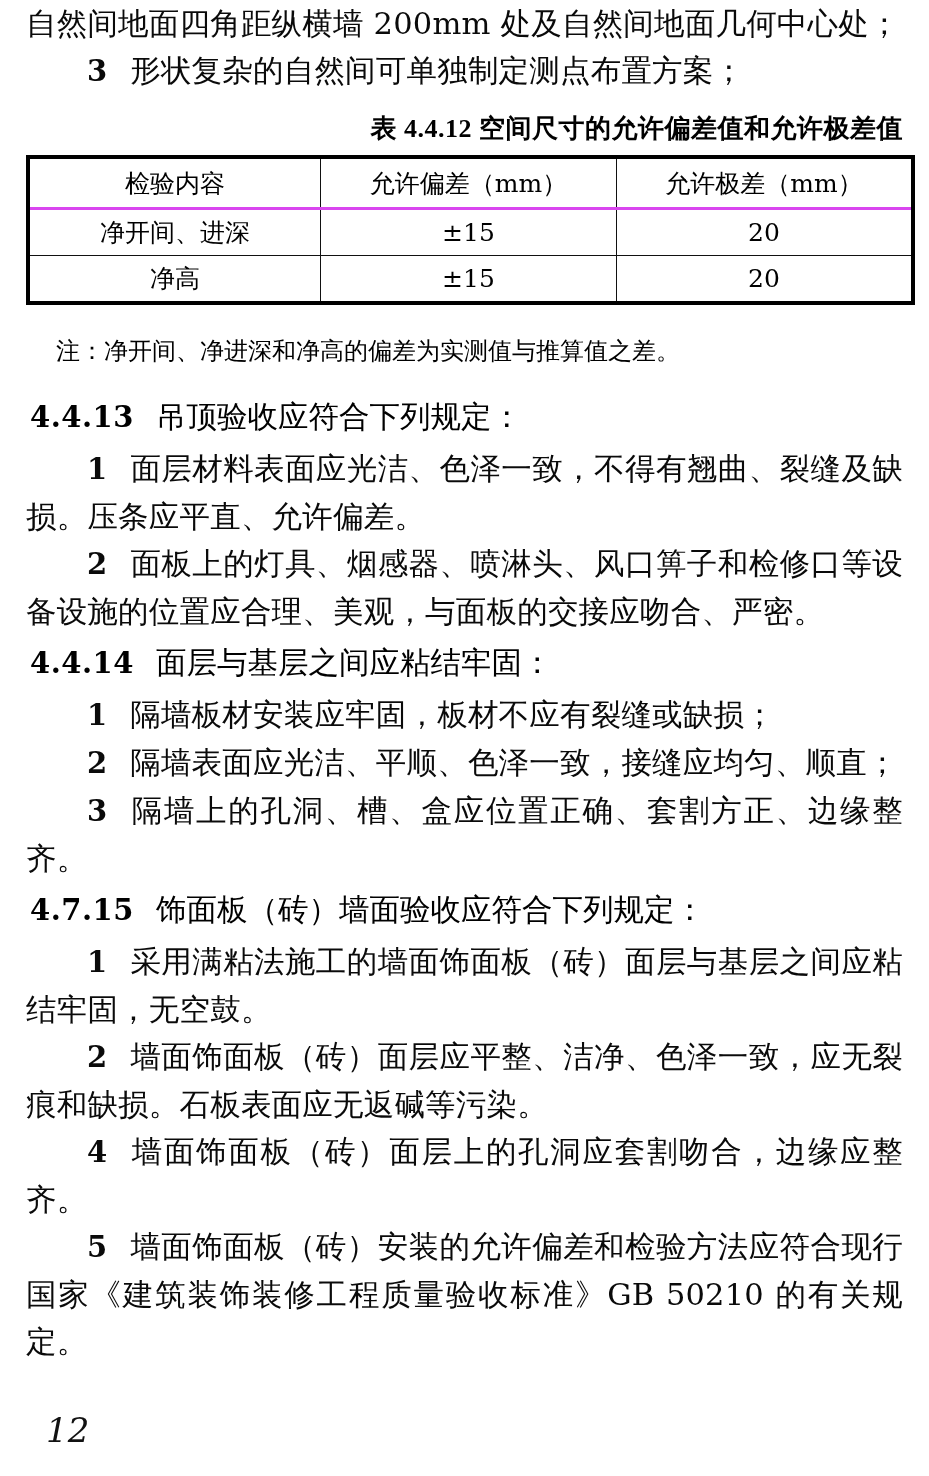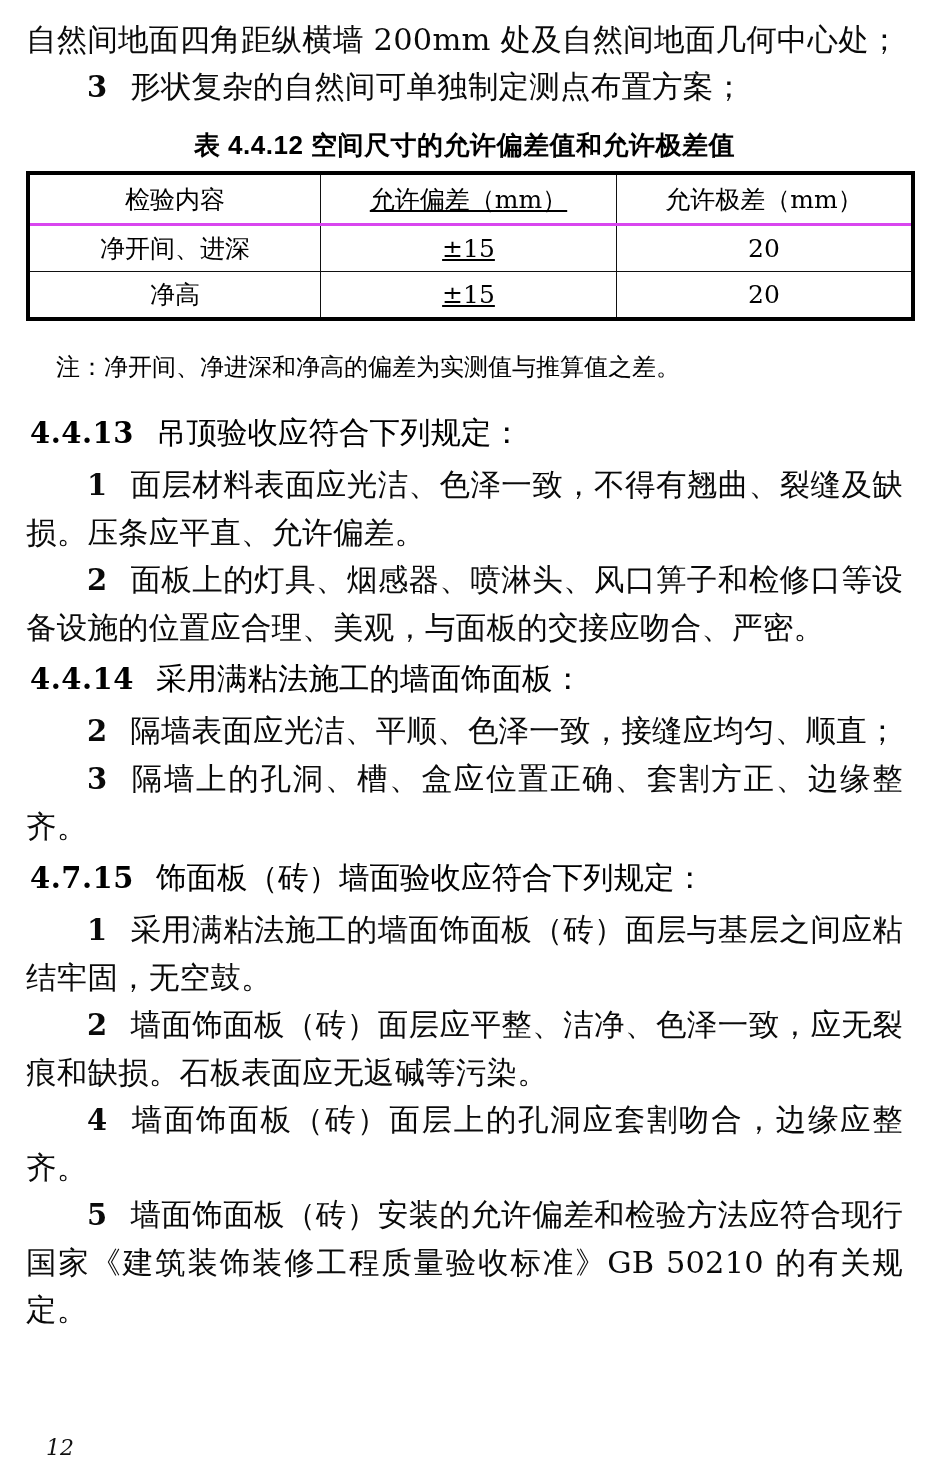--- a/index.html
+++ b/index.html
@@ -15,21 +15,21 @@
     font-family: "DejaVu Serif", "Liberation Serif", serif;
     color: #000000;
     overflow: hidden;
   }
 
   .page {
     position: relative;
     width: 929px;
     height: 1476px;
     box-sizing: border-box;
-    padding: 16px 26px;
+    padding: 0 26px;
   }
 
   
   .para {
     font-size: 30.5px;
     line-height: 47px;
     text-align: justify;
     text-justify: inter-ideograph;
     letter-spacing: 0.2px;
     margin: 0;
@@ -71,25 +71,25 @@
   .clause-gap {
     display: inline-block;
     width: 22px;
   }
 
   
   .table-block {
     margin: 14px 0 0 0;
   }
   .table-caption {
-    text-align: center;
+    text-align: right;
     font-weight: bold;
     font-size: 26px;
     line-height: 40px;
-    font-family: Liberation Sans, sans-serif;
+    font-family: Liberation Serif, serif;
     letter-spacing: 0.5px;
     margin-bottom: 6px;
   }
   table.spec {
     border-collapse: collapse;
     width: 879px;
     margin: 0 auto;
     table-layout: fixed;
     border-top: 4px solid #000;
     border-bottom: 4px solid #000;
@@ -110,41 +110,41 @@
   table.spec tr td:last-child  { border-right: none; }
 
   table.spec tr.header-row td {
     height: 48px;
     border-bottom: 3px solid #d946ef;
   }
   table.spec tr.body-row-1 td {
     border-bottom: 1.5px solid #111;
   }
   .col-a { width: 290px; }
-  .col-b { width: 295px; text-decoration: underline; }
+  .col-b { width: 295px; }
   .col-c { width: 294px; }
 
   .note {
     font-size: 24px;
     line-height: 36px;
     margin: 28px 0 0 0;
     padding-left: 30px;
     font-family: "DejaVu Serif", "Liberation Serif", serif;
   }
 
   
   .sp-after-table { height: 20px; }
 
   
   .page-number {
     position: absolute;
     left: 46px;
-    bottom: 16px;
+    bottom: 26px;
     font-style: italic;
-    font-size: 22px;
+    font-size: 34px;
     font-family: "DejaVu Serif", "Liberation Serif", serif;
     color: #111;
   }
 </style>
 </head>
 <body>
 
 <div class="page">
 
   <p class="para cont">
@@ -186,21 +186,24 @@
     <span class="clause-num">4.4.13</span><span class="clause-gap"></span><span>吊顶验收应符合下列规定：</span>
   </p>
   <p class="para indent">
     <span class="item-num">1</span><span class="gap"></span><span>面层材料表面应光洁、色泽一致，不得有翘曲、裂缝及缺损。压条应平直、允许偏差。</span>
   </p>
   <p class="para indent">
     <span class="item-num">2</span><span class="gap"></span><span>面板上的灯具、烟感器、喷淋头、风口箅子和检修口等设备设施的位置应合理、美观，与面板的交接应吻合、严密。</span>
   </p>
 
   <p class="clause">
-    <span class="clause-num">4.4.14</span><span class="clause-gap"></span><span>采用满粘法施工的墙面饰面板：</span>
+    <span class="clause-num">4.4.14</span><span class="clause-gap"></span><span>面层与基层之间应粘结牢固：</span>
+  </p>
+  <p class="para indent">
+    <span class="item-num">1</span><span class="gap"></span><span>隔墙板材安装应牢固，板材不应有裂缝或缺损；</span>
   </p>
   <p class="para indent">
     <span class="item-num">2</span><span class="gap"></span><span>隔墙表面应光洁、平顺、色泽一致，接缝应均匀、顺直；</span>
   </p>
   <p class="para indent">
     <span class="item-num">3</span><span class="gap"></span><span>隔墙上的孔洞、槽、盒应位置正确、套割方正、边缘整齐。</span>
   </p>
 
   <p class="clause">
     <span class="clause-num">4.7.15</span><span class="clause-gap"></span><span>饰面板（砖）墙面验收应符合下列规定：</span>

